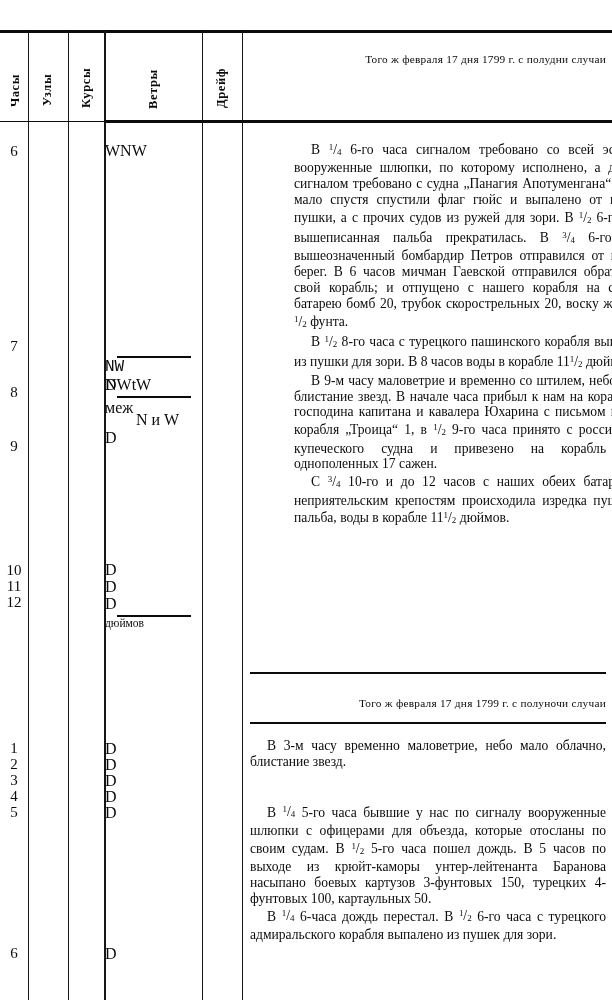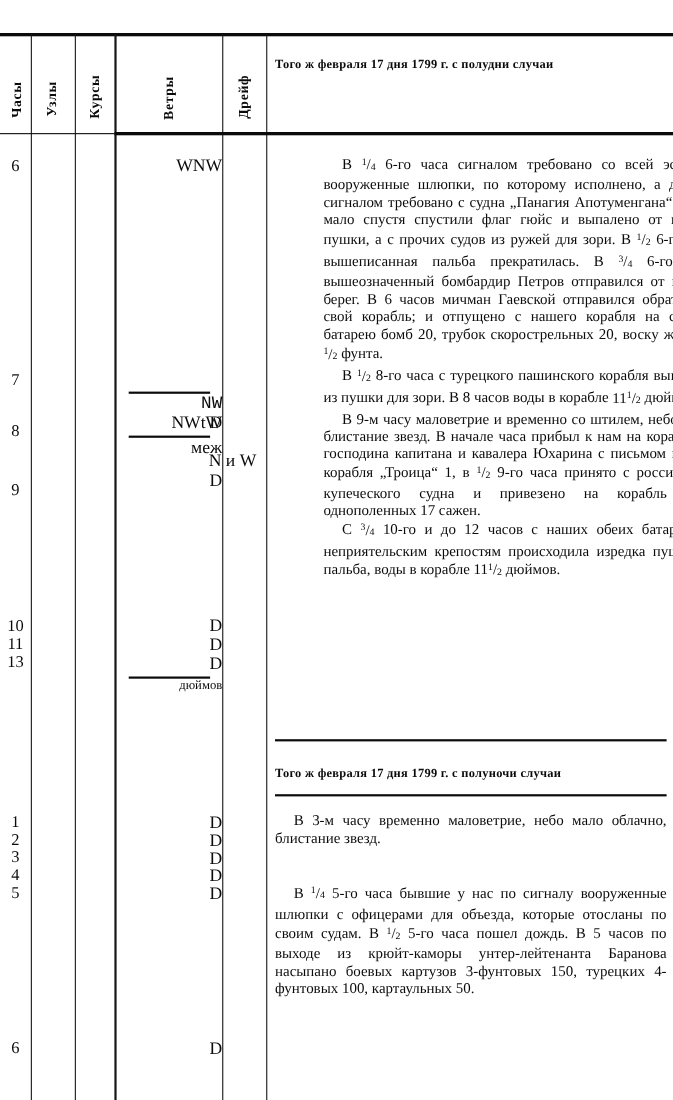--- a/index.html
+++ b/index.html
@@ -20,35 +20,35 @@
     position:absolute;
     writing-mode:vertical-rl;transform:rotate(180deg);
     font-weight:700;font-size:12.5px;letter-spacing:.6px;
     text-align:center;white-space:nowrap;
   }
 
   
   .hour{position:absolute;font-size:15px;font-weight:400;text-align:center;width:28px;}
 
   
-  .wind{position:absolute;text-align:right;width:97px;left:105px;font-size:16px;}
+  .wind{position:absolute;text-align:left;width:97px;left:105px;font-size:16px;}
   .wbar{position:absolute;height:1.6px;background:#0b0b0b;left:117px;width:74px;}
 
   
   .narr{
     position:absolute;left:250px;width:356px;
     font-size:13.6px;line-height:15.85px;
     text-align:justify;text-justify:inter-word;
     font-weight:400;
   }
   .narr p{margin:0;text-indent:17px;}
   .sub-rule{position:absolute;left:250px;width:356px;height:2.3px;background:#0b0b0b;}
   .sec-caption{
-    position:absolute;left:250px;width:356px;text-align:left;
-    font-size:11.3px;font-weight:700;letter-spacing:.25px;
+    position:absolute;left:250px;width:356px;text-align:right;
+    font-size:11.3px;font-weight:400;letter-spacing:.25px;
   }
   sup{font-size:.66em;vertical-align:.42em;}
   sub{font-size:.66em;vertical-align:-.08em;}
   .nb{white-space:nowrap;}
 </style>
 </head>
 <body>
 
 <div class="page">
 
@@ -70,21 +70,21 @@
   <div class="hdr-vert" style="left:214px;top:57px;height:62px;width:14px;">Дрейф</div>
 
   <div class="sec-caption" style="top:53px;">Того ж февраля 17 дня 1799 г. с полудни случаи</div>
 
   <div class="hour" style="top:143px;">6</div>
   <div class="hour" style="top:338px;">7</div>
   <div class="hour" style="top:384px;">8</div>
   <div class="hour" style="top:438px;">9</div>
   <div class="hour" style="top:562px;">10</div>
   <div class="hour" style="top:578px;">11</div>
-  <div class="hour" style="top:594px;">13</div>
+  <div class="hour" style="top:594px;">12</div>
 
   <div class="wind ln" style="top:142px;">WNW</div>
 
   <div class="wind ln" style="top:336px;margin-top:40px;">NWtW</div>
   <div class="wbar" style="top:356px;"></div>
   <div class="wind ln" style="top:358px;font-family:Liberation Mono, monospace;">NW</div>
   <div class="wind d" style="top:376px;">D</div>
   <div class="wbar" style="top:396px;"></div>
   <div class="wind sm" style="top:399px;">меж</div>
   <div class="wind ln" style="top:411px;padding-left:31px;">N и W</div>
@@ -149,15 +149,21 @@
     <p>
       В 3-м часу временно маловетрие, небо мало облачно, блистание звезд.
     </p>
     <p style="margin-top:33px;">
       В <span class="nb"><sup>1</sup>/<sub>4</sub></span> 5-го часа бывшие у нас по сигналу
       вооруженные шлюпки с офицерами для объезда, которые отосланы по своим судам.
       В <span class="nb"><sup>1</sup>/<sub>2</sub></span> 5-го часа пошел дождь. В 5 часов по
       выходе из крюйт-каморы унтер-лейтенанта Баранова насыпано боевых картузов
       3-фунтовых 150, турецких 4-фунтовых 100, картаульных 50.
     </p>
+    <p>
+      В <span class="nb"><sup>1</sup>/<sub>4</sub></span> 6-часа дождь перестал.
+      В <span class="nb"><sup>1</sup>/<sub>2</sub></span> 6-го
+      часа с турецкого адмиральского корабля
+      выпалено из пушек для зори.
+    </p>
   </div>
 
 </div>
 
 </body></html>

